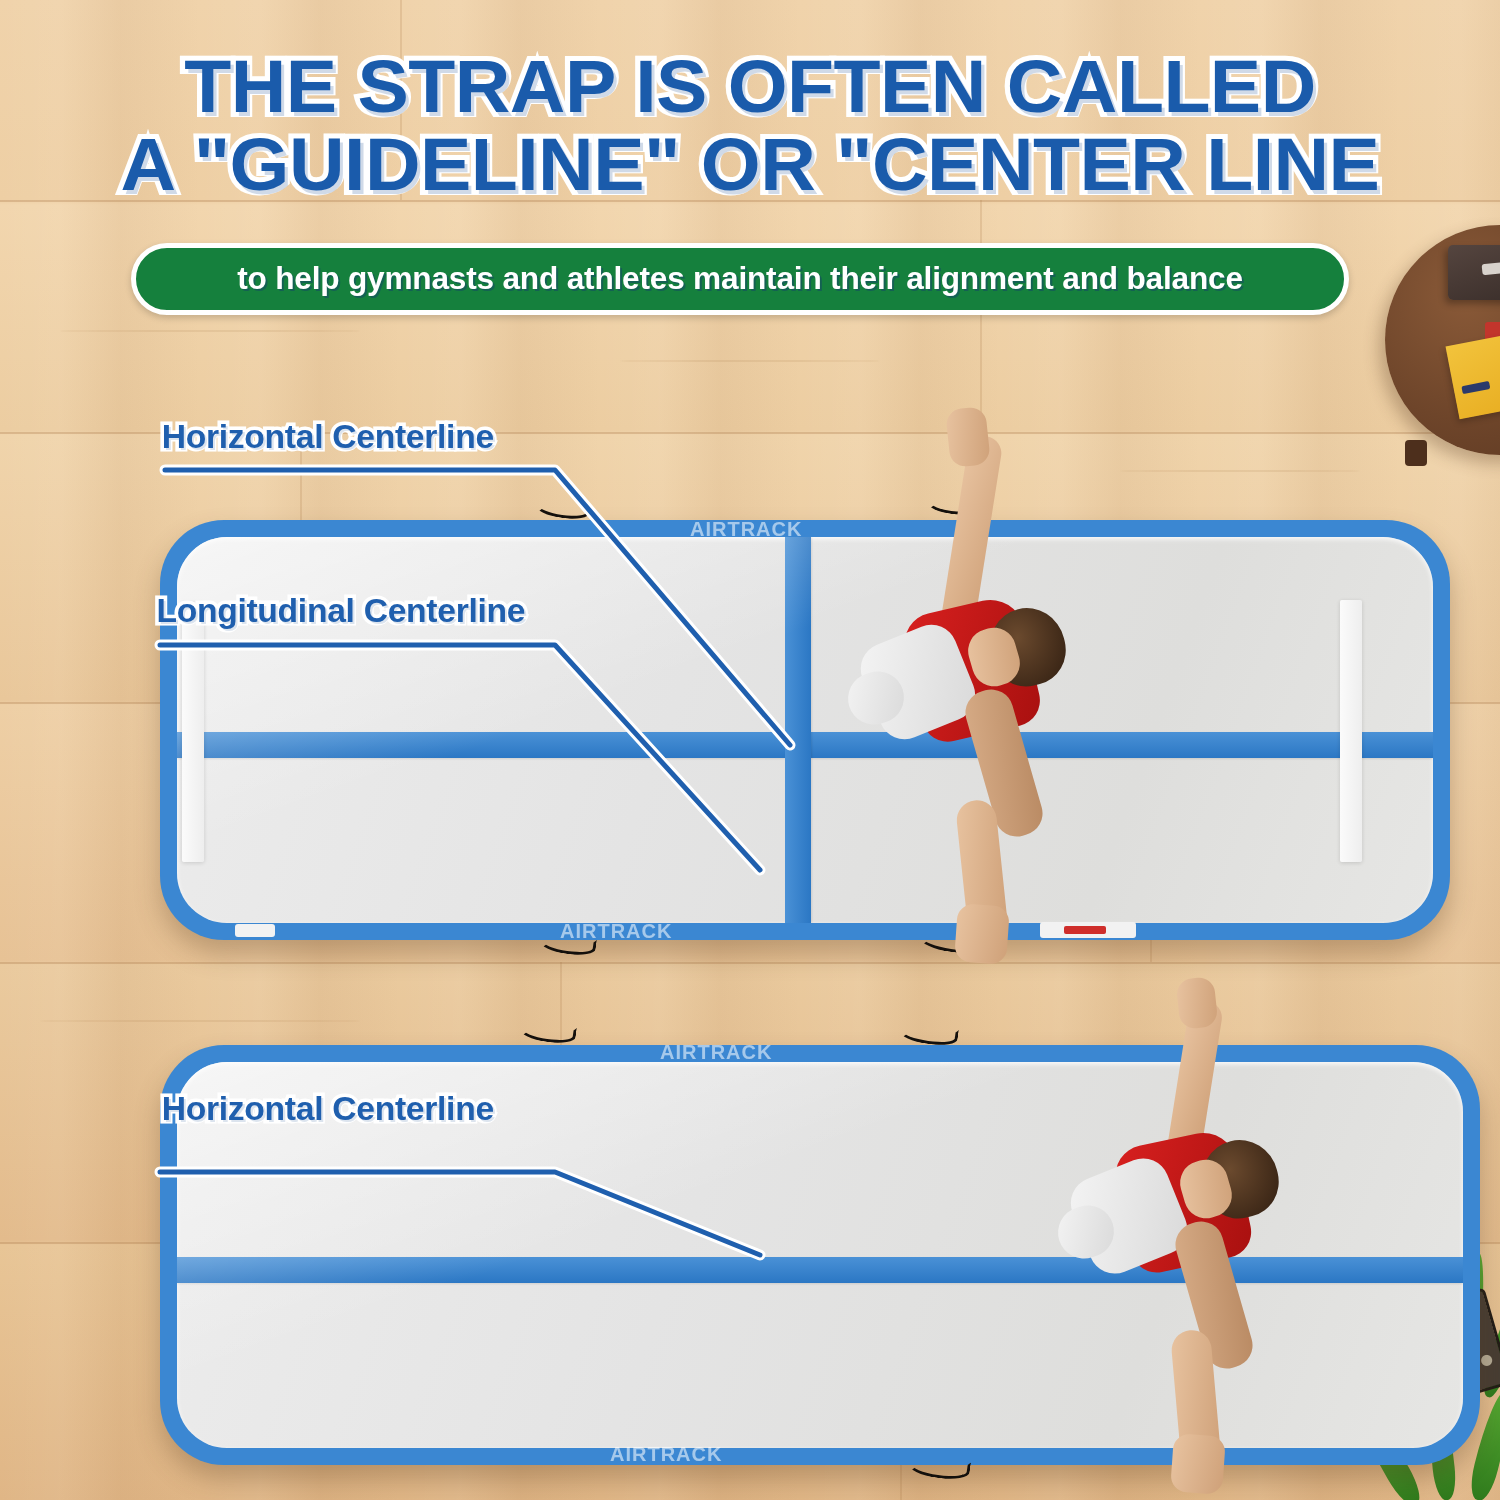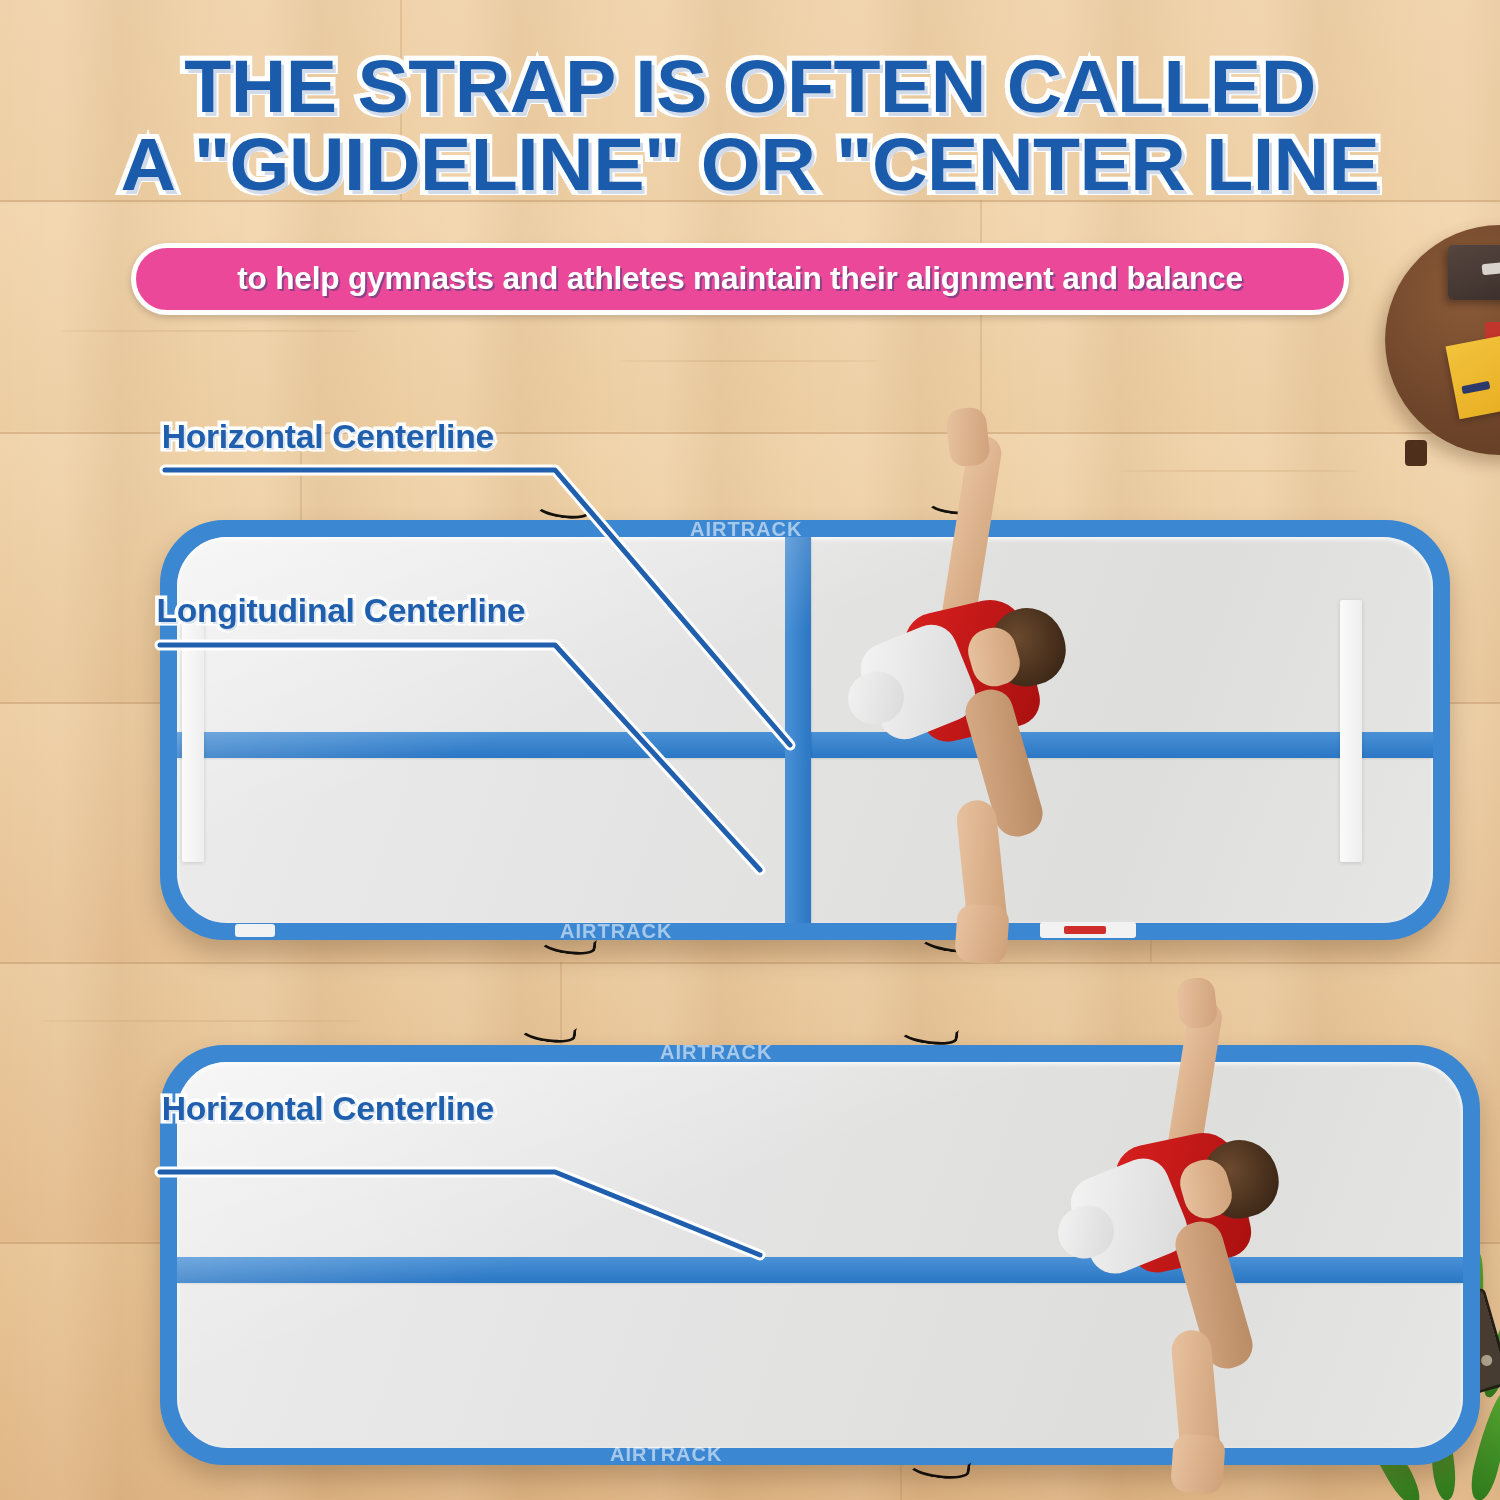--- a/index.html
+++ b/index.html
@@ -140,21 +140,21 @@
     -webkit-text-stroke: 10px #ffffff;
     paint-order: stroke fill;
     text-shadow: 3px 4px 0 rgba(120,150,190,0.35);
     white-space: pre-line;
   }
 
   .subtitle-wrap {
     position: absolute;
     left: 131px; top: 243px;
     width: 1218px; height: 72px;
-    background: #ec4899;
+    background: #15803d;
     border: 5px solid #ffffff;
     border-radius: 36px;
     display: flex; align-items: center; justify-content: center;
     box-shadow: 0 3px 7px rgba(0,0,0,0.18);
   }
   .subtitle {
     color: #ffffff;
     font-weight: 700;
     font-size: 31px;
     letter-spacing: -0.2px;

